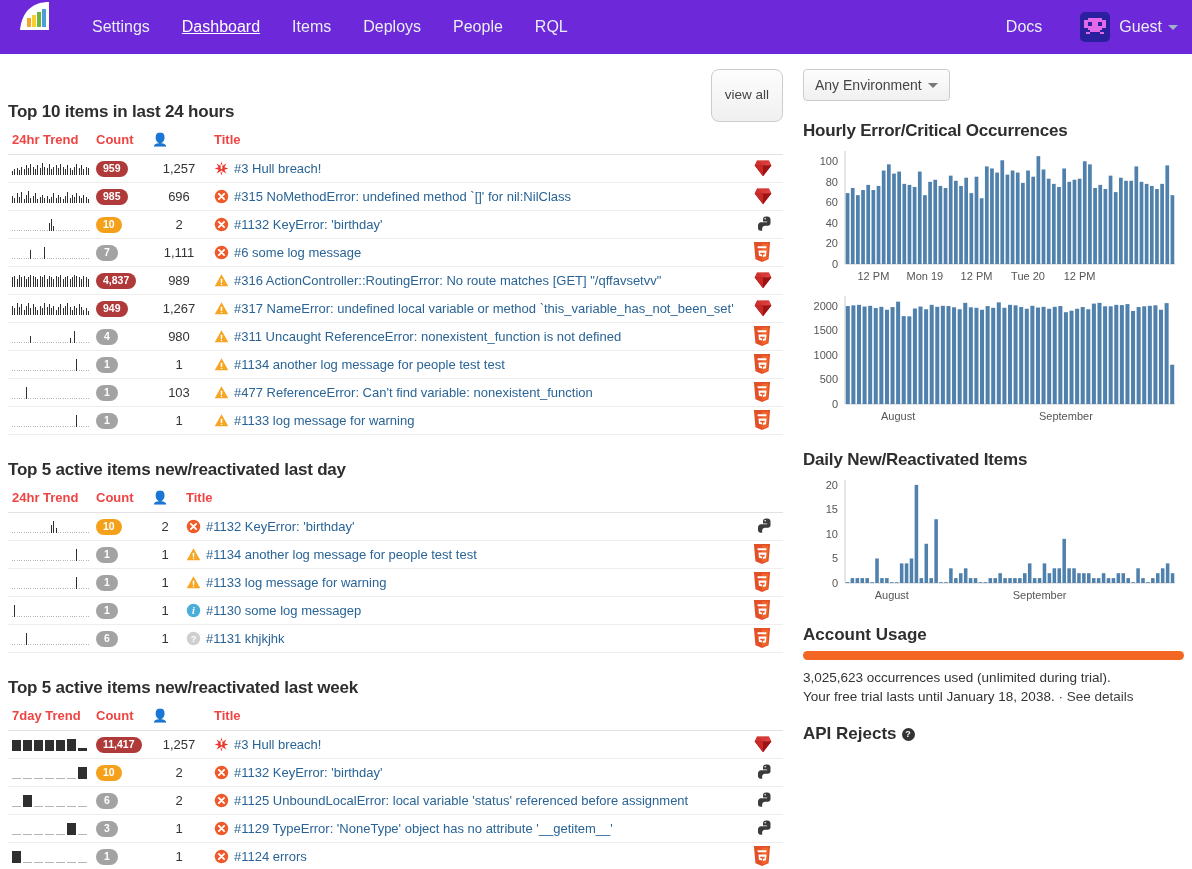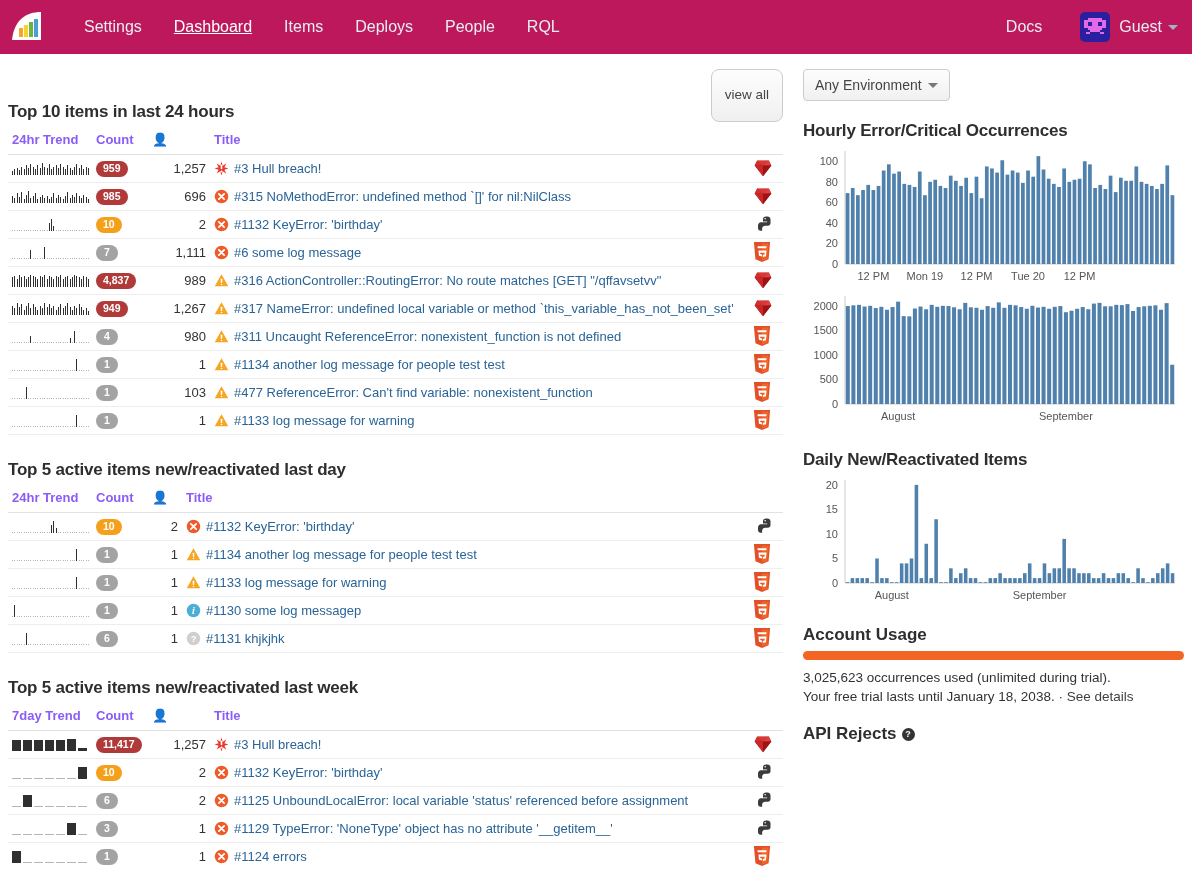--- a/index.html
+++ b/index.html
@@ -10,24 +10,23 @@
     background: #fff;
     font-family: "Liberation Sans", sans-serif;
     font-size: 13px;
     color: #333;
     overflow: hidden;
   }
 
   
   #navbar {
     height: 54px;
-    background: #be185d;
+    background: #6d28d9;
     display: flex;
-    align-items: center;
-    padding: 0 14px 0 8px;
+    padding: 0 14px 0 16px;
   }
   #logo { width: 38px; height: 34px; margin-right: 22px; flex: 0 0 auto; }
   .nav-links { display: flex; align-items: center; gap: 0; }
   .nav-link {
     color: #e8eef3;
     font-size: 16px;
     padding: 0 16px;
     text-decoration: none;
     line-height: 54px;
     cursor: pointer;
@@ -80,21 +79,21 @@
     color: #444;
     cursor: pointer;
     line-height: 1.1;
   }
 
   
   table.items { width: 100%; border-collapse: collapse; table-layout: fixed; }
   table.items thead th {
     font-size: 13px;
     font-weight: bold;
-    color: #8b5cf6;
+    color: #ef4444;
     text-align: left;
     padding: 6px 4px 7px 4px;
     border-bottom: 1px solid #e2e2e2;
     white-space: nowrap;
   }
   table.items tbody td {
     padding: 0 4px;
     height: 28px;
     border-bottom: 1px solid #eee;
     vertical-align: middle;
@@ -102,21 +101,21 @@
     color: #333;
   }
   table.items tbody tr:first-child td { border-top: none; }
   .col-trend { width: 84px; }
   .col-count { width: 56px; }
   .col-ppl   { width: 62px; }
   .col-title { width: auto; }
   .col-plat  { width: 34px; }
   td.td-plat { text-align: right; padding-right: 6px; }
   td.td-count { text-align: left; }
-  td.td-ppl { text-align: right; margin-top: 15px; }
+  td.td-ppl { text-align: center; margin-top: 15px; }
 
   .badge {
     display: inline-block;
     min-width: 22px;
     padding: 2px 7px 3px 7px;
     border-radius: 9px;
     color: #fff;
     font-size: 10.5px;
     font-weight: bold;
     text-align: center;

